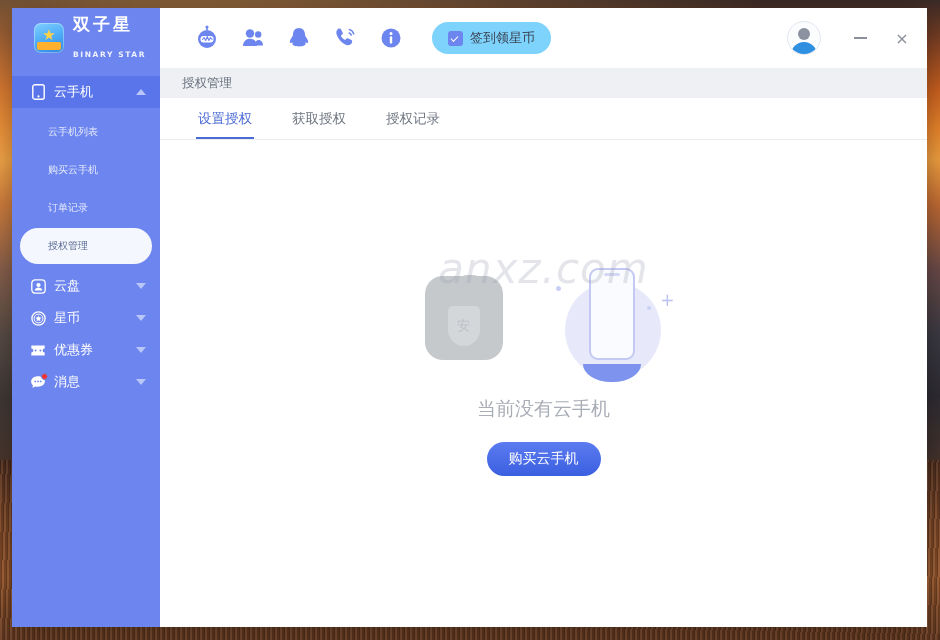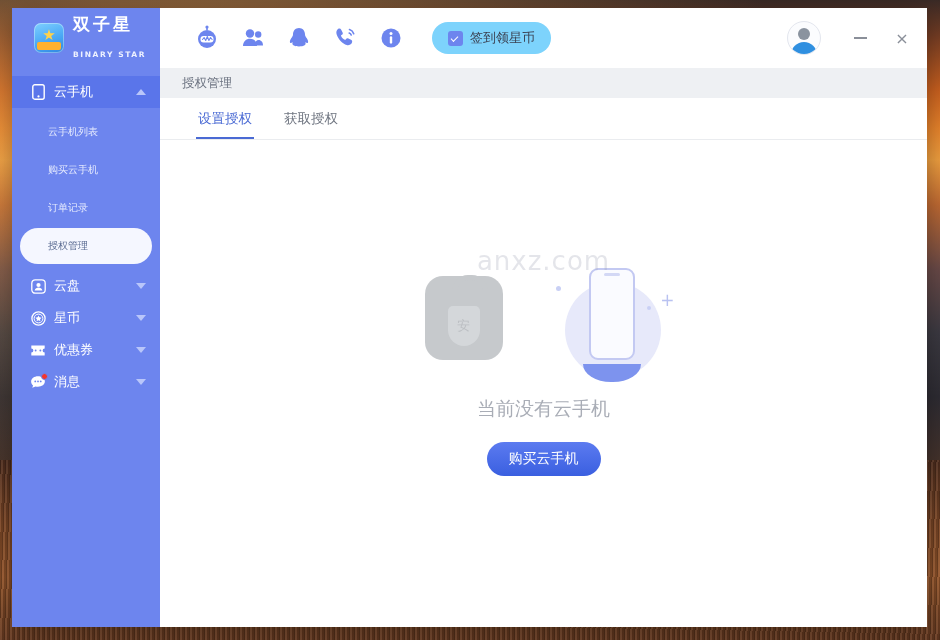--- a/index.html
+++ b/index.html
@@ -274,21 +274,21 @@
     color: #6b7280;
     flex: 0 0 30px;
   }
 
   .tabs {
     height: 42px;
     display: flex;
     align-items: stretch;
     border-bottom: 1px solid #eaecef;
     padding-left: 22px;
-    gap: 0;
+    gap: 8px;
     flex: 0 0 42px;
   }
   .tab {
     display: flex;
     align-items: center;
     padding: 0 16px;
     font-size: 13.5px;
     color: #6f7580;
     cursor: pointer;
     position: relative;
@@ -401,25 +401,26 @@
   .wm-cn {
     font-size: 58px;
     font-weight: bold;
     color: rgba(150,155,175,.22);
     letter-spacing: 3px;
     line-height: .95;
     -webkit-text-stroke: 2px rgba(150,155,175,.22);
     color: transparent;
   }
   .wm-en {
-    font-size: 26px;
+    font-size: 42px;
     color: rgba(150,155,175,.26);
     letter-spacing: 1px;
     line-height: 1;
     margin-top: -4px;
+    font-style: italic;
   }
 
   .empty-text {
     margin-top: 12px;
     font-size: 19px;
     color: #a9adb6;
   }
   .buy-btn {
     margin-top: 20px;
     height: 34px;
@@ -594,20 +595,21 @@
         </div>
       </div>
 
       <div class="content">
 
         <div class="breadcrumb">授权管理</div>
 
         <div class="tabs">
           <div class="tab active">设置授权</div>
           <div class="tab">获取授权</div>
+          <div class="tab">授权记录</div>
         </div>
 
         <div class="empty-wrap">
 
           <div class="illus">
             <div class="blob"></div>
             <div class="phone"></div>
             <div class="swoosh"></div>
             <div class="dot1"></div>
             <div class="dot2"></div>

